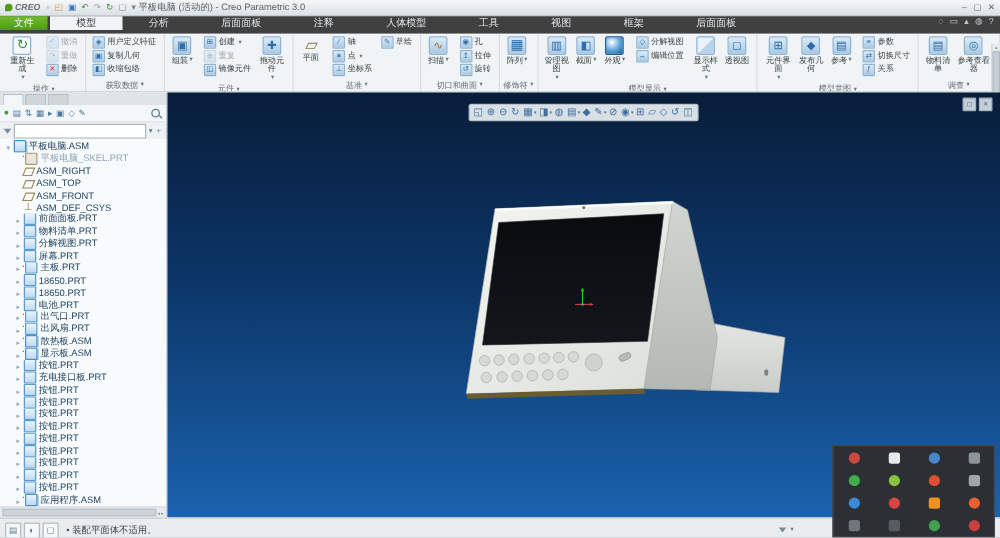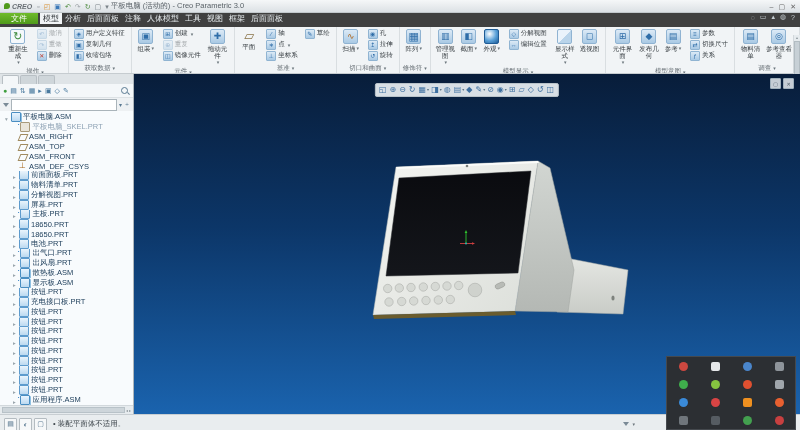--- a/index.html
+++ b/index.html
@@ -15,21 +15,21 @@
   .logo .logotext{font-size:7px;font-weight:bold;font-style:italic;color:#6a7076}
   .qat{display:flex;align-items:center;gap:4px}
   .qat .ico{font-size:7px;line-height:1;cursor:default}
   .title-center{flex:1;text-align:left;font-size:7.5px;color:#5a6268;white-space:nowrap;overflow:hidden}
   .win-controls{display:flex;gap:5px;align-items:center}
   .win-controls span{font-size:7px;color:#666;line-height:1}
   
   .tabstrip{height:14px;background:#404040;display:flex;align-items:flex-start}
   .file-btn{background:linear-gradient(#6fbb2a,#4f9a1b);color:#fff;padding:0 11px;font-size:8px;
             display:flex;align-items:center;margin-right:2px}
-  .tab{padding:0 3px;color:#e4e9ec;font-size:8px;display:flex;align-items:center;white-space:nowrap}
+  .tab{padding:0 21px;color:#e4e9ec;font-size:8px;display:flex;align-items:center;white-space:nowrap}
   .tab[data-active="1"]{background:#f1f4f6;color:#2e3337}
   .tabstrip-right{margin-left:auto;display:flex;align-items:center;gap:5px;padding-right:5px;
                   color:#c6cdd2;font-size:7px}
   
   .ribbon{height:46px;background:#f1f4f6;display:flex;border-bottom:1px solid #c6ccd0;
           padding-left:2px;overflow:hidden}
   .rgroup{display:flex;flex-direction:column;border-right:1px solid #d9dee1;padding:1px 3px 0}
   .rgroup-content{flex:1;display:flex;align-items:flex-start;gap:2px}
   .blk{display:flex;gap:2px}
   .bigs{display:flex;gap:1px}

